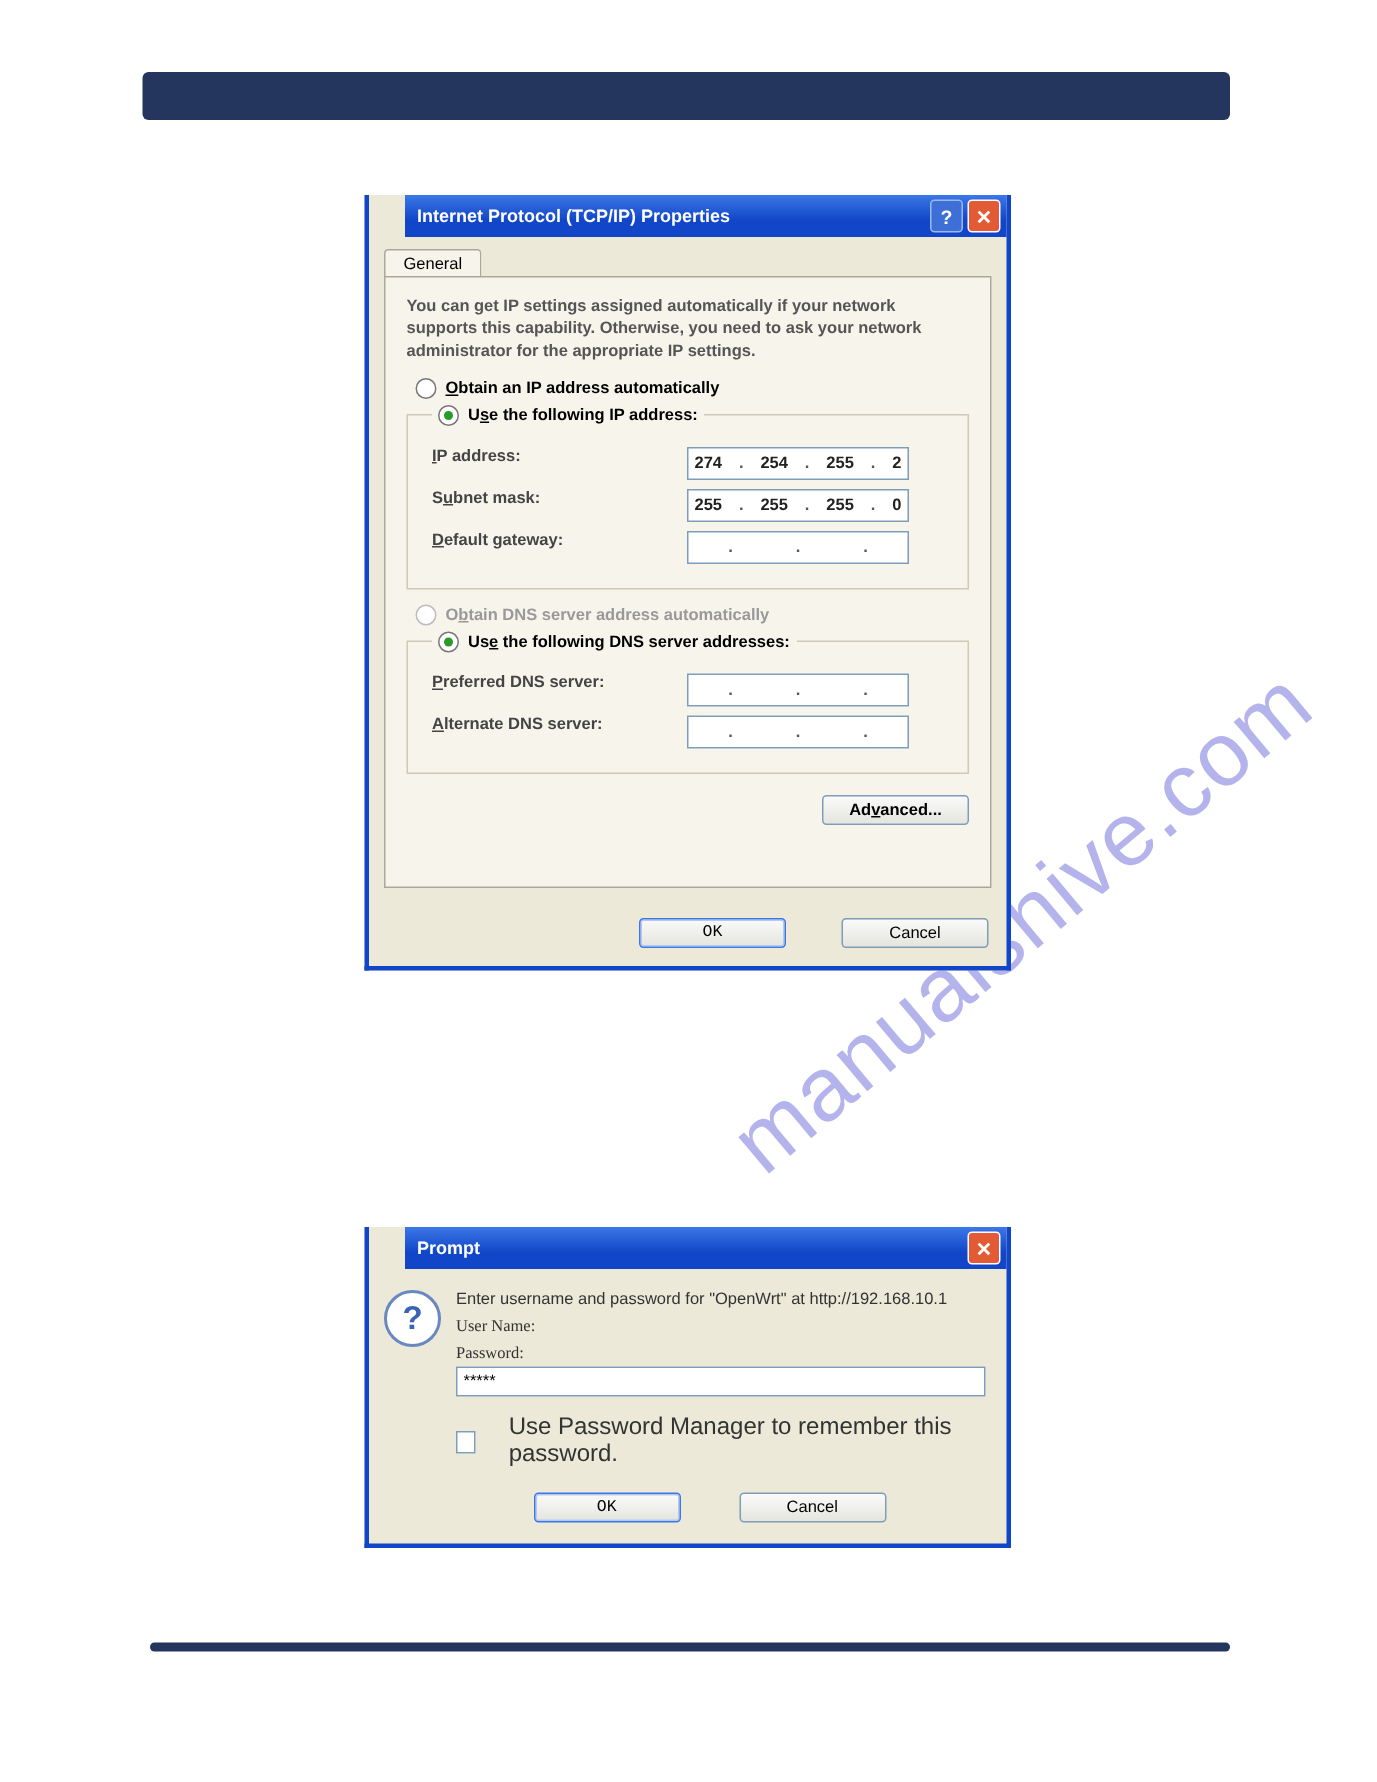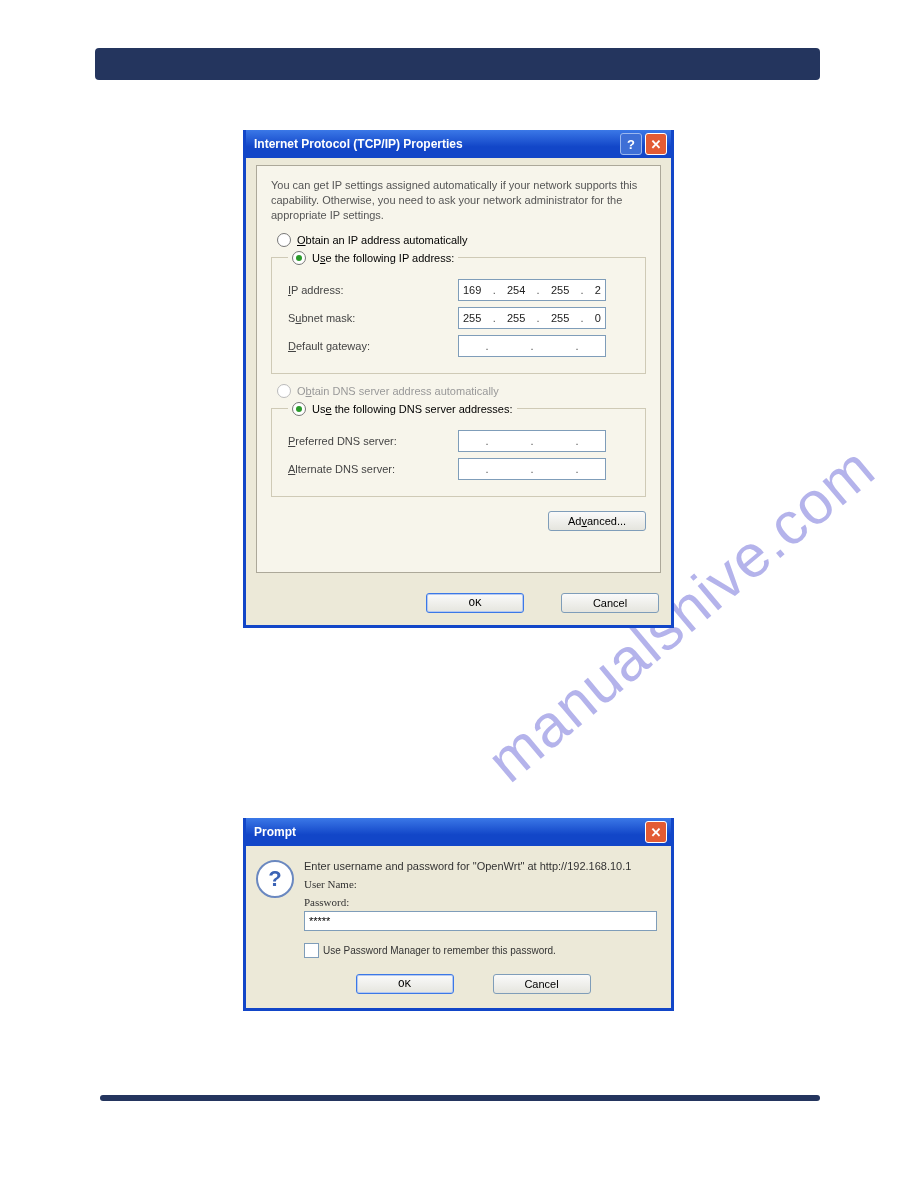--- a/index.html
+++ b/index.html
@@ -57,20 +57,21 @@
   }
   .titlebar {
     height: 28px;
     background: linear-gradient(to bottom, #3b78e7 0%, #1246c8 60%, #1246c8 100%);
     display: flex;
     align-items: center;
     padding: 0 4px 0 8px;
     color: #fff;
     font-weight: bold;
     font-size: 12px;
+    margin-left: 24px;
   }
   .titlebar .title-text { flex: 1; }
   .titlebar .tbicon {
     width: 20px;
     height: 20px;
     margin-left: 3px;
     border-radius: 3px;
     display: flex;
     align-items: center;
     justify-content: center;
@@ -94,20 +95,21 @@
     border-top-right-radius: 3px;
     font-size: 11px;
   }
   .tab-body {
     border: 1px solid #aca899;
     background: #f7f5eb;
     margin-top: -1px;
     padding: 12px 14px 14px 14px;
     min-height: 380px;
     position: relative;
+    font-weight: bold;
   }
   .desc {
     color: #555;
     font-size: 11px;
     line-height: 1.35;
     margin-bottom: 10px;
   }
   .radio-row, .radio-row-dis {
     display: flex;
     align-items: center;
@@ -127,21 +129,21 @@
   fieldset.box {
     border:1px solid #cfcab6;
     margin: 0 0 10px 0;
     padding: 8px 10px 10px 16px;
   }
   fieldset.box legend {
     font-size:11px; padding: 0 4px;
     display:flex; align-items:center;
   }
   .frow {
-    display:flex; align-items:center; margin: 6px 0;
+    display:flex; align-items:flex-start; margin: 6px 0;
   }
   .flabel {
     width: 170px; font-size:11px; color:#444;
   }
   .ipbox {
     display:flex; align-items:center; justify-content:space-between;
     width: 138px; height: 20px; border:1px solid #7f9db9; background:#fff;
     padding: 0 4px; font-size:11px; color:#222;
   }
   .dot { color:#555; }
@@ -178,21 +180,21 @@
     color:#3b63b5; font-size:22px; font-weight:bold;
     flex:none;
   }
   .prompt-fields { flex:1; font-size:11px; color:#333;}
   .pf-label { margin: 6px 0 3px 0; font-family: Liberation Serif, serif; }
   .pf-input {
     width: 100%; height:20px; border:1px solid #7f9db9; background:#fff;
     padding: 2px 4px; font-size:11px; box-sizing:border-box;
   }
   .chk-row {
-    display:flex; align-items:center; gap:4px; margin-top:12px; font-size:10px;
+    display:flex; align-items:center; gap:22px; margin-top:12px; font-size:16px;
   }
   .chk { width:13px; height:13px; border:1px solid #7f9db9; background:#fff; }
   .prompt-buttons {
     display:flex; justify-content:center; gap:10px; padding: 6px 0 14px 0;
   }
   .u { text-decoration: underline; }
 </style>
 </head>
 <body>
 
@@ -200,38 +202,41 @@
 <div class="brush-bottom"></div>
 <div class="watermark">manualshive.com</div>
 
 <div class="tcpip-dialog">
   <div class="titlebar">
     <span class="title-text">Internet Protocol (TCP/IP) Properties</span>
     <span class="tbicon help-icon">?</span>
     <span class="tbicon close-icon">✕</span>
   </div>
   <div class="tab-area">
+    <div class="tab-head">
+      <div class="tab">General</div>
+    </div>
     <div class="tab-body">
       <div class="desc">You can get IP settings assigned automatically if your network supports this capability. Otherwise, you need to ask your network administrator for the appropriate IP settings.</div>
 
       <div class="radio-row">
         <span class="radio"></span>
         <span><span class="u">O</span>btain an IP address automatically</span>
       </div>
 
       <fieldset class="box">
         <legend>
           <span class="radio sel"></span>
           <span>U<span class="u">s</span>e the following IP address:</span>
 
         </legend>
         <div class="frow">
           <span class="flabel"><span class="u">I</span>P address:</span>
           <div class="ipbox">
-            <span>169</span>
+            <span>274</span>
               <span class="dot">.</span>
             <span>254</span>
               <span class="dot">.</span>
             <span>255</span>
               <span class="dot">.</span>
             <span>2</span>
           </div>
         </div>
         <div class="frow">
           <span class="flabel">S<span class="u">u</span>bnet mask:</span>

